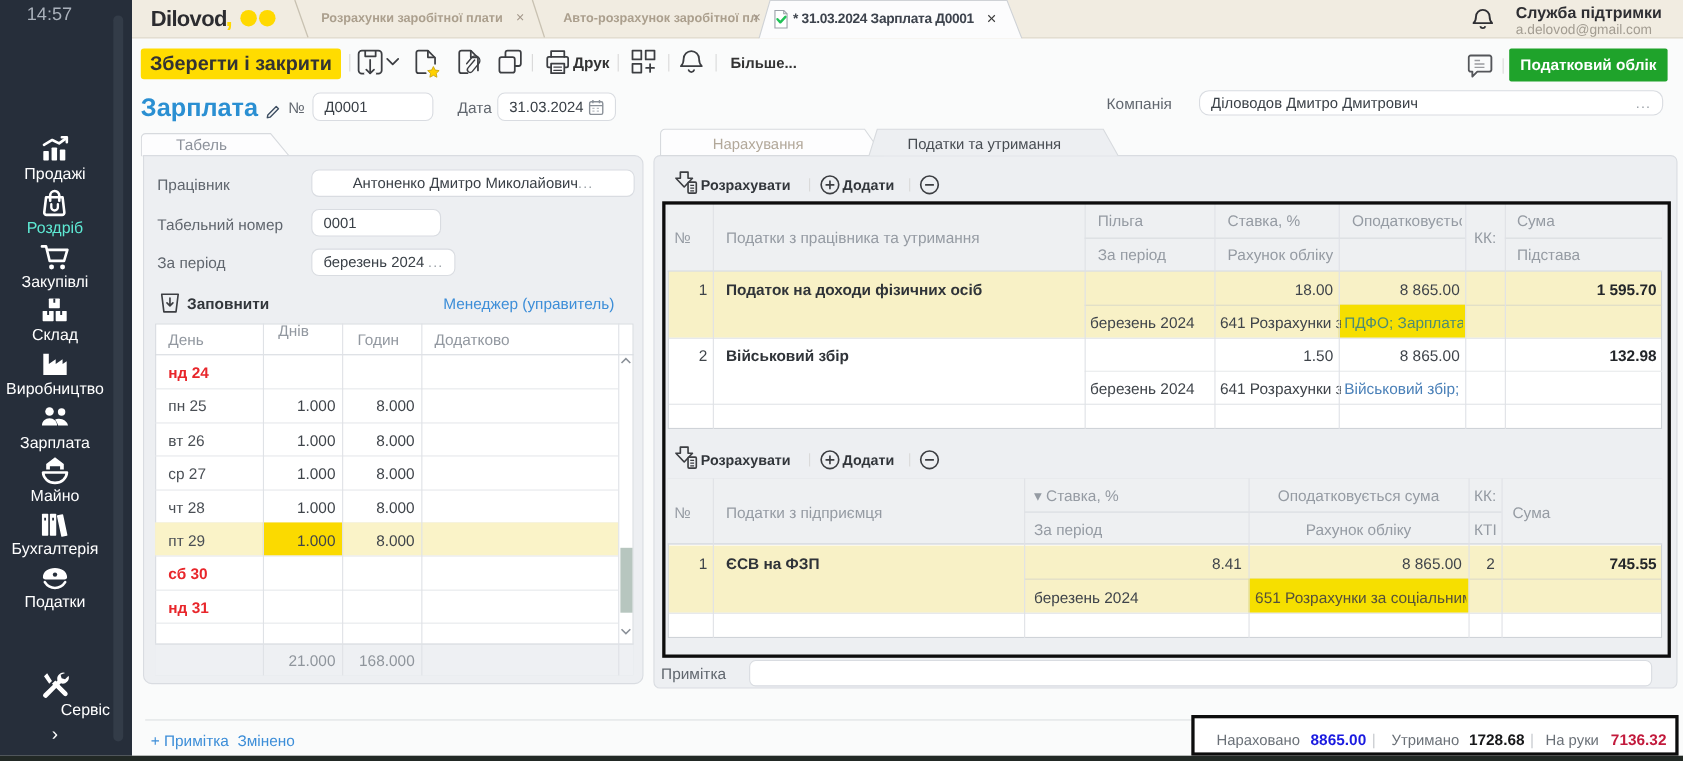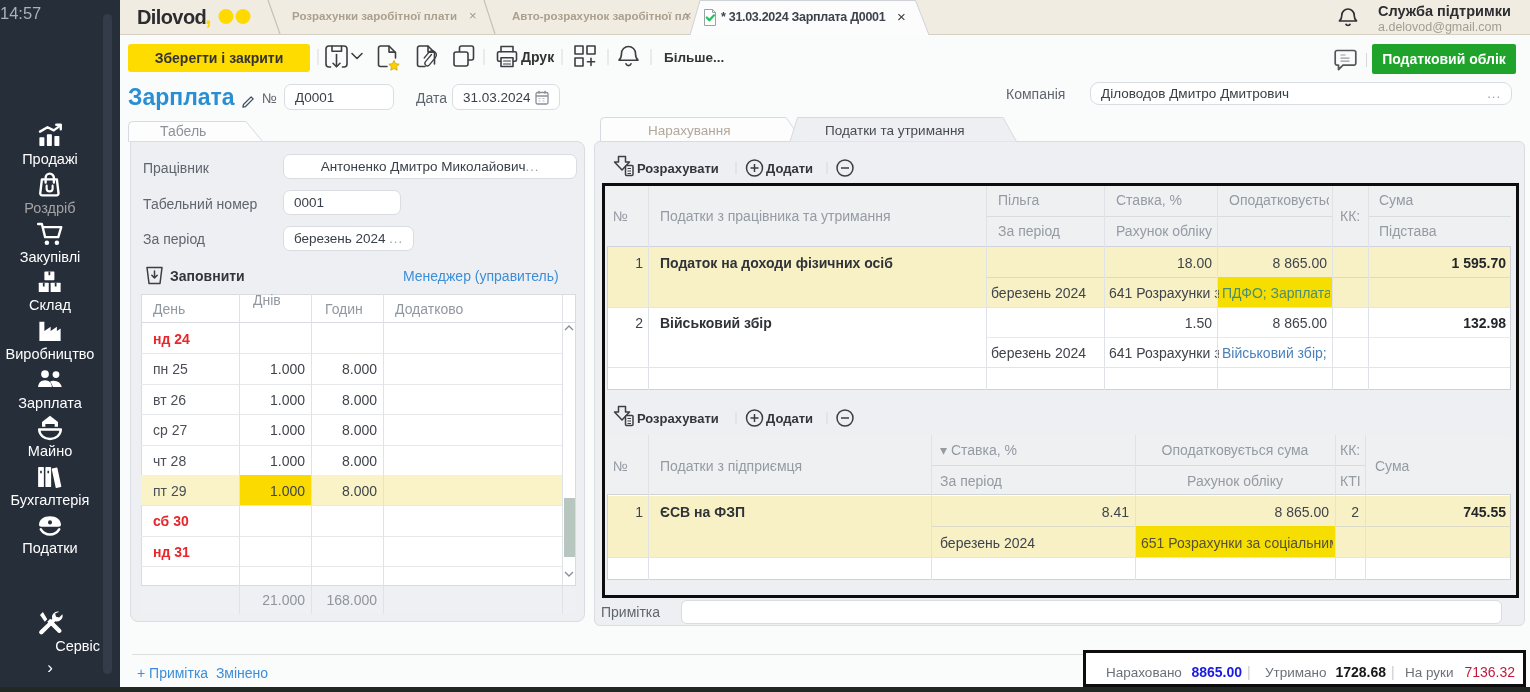--- a/index.html
+++ b/index.html
@@ -8,34 +8,34 @@
 .inp{position:absolute;background:#fff;border:1px solid #d9dce1;border-radius:7px;font-size:13.5px;color:#3a4047;display:flex;align-items:center;padding:0 10px}
 .lbl{position:absolute;font-size:14px;color:#60666e;white-space:nowrap}
 .dots{color:#9aa0a7;letter-spacing:1px;font-size:13px}
 svg{display:block}
 .bold{font-weight:bold}
 </style></head>
 <body>
 
 <div class="abs" id="sidebar" style="left:0;top:0;width:120px;height:687px;background:#262e3a">
 <div class="abs" style="left:103px;top:14px;width:9px;height:660px;background:#333c48;border-radius:5px"></div>
-<div class="abs" style="left:0;top:4px;width:90px;font-size:16.5px;color:#aab1bb">14:57</div>
+<div class="abs" style="left:0;top:4px;width:90px;text-align:center;font-size:16.5px;color:#aab1bb">14:57</div>
 <div class="abs" style="left:0;top:121px;width:100px;text-align:center;color:#fff">
       <svg width="30" height="30" viewBox="0 0 24 24" style="margin:0 auto 0px">
         <g fill="#fff">
           <rect x="3.5" y="13" width="4" height="7" rx=".6"></rect>
           <rect x="9.5" y="10.5" width="4" height="9.5" rx=".6"></rect>
           <rect x="15.5" y="12" width="4" height="8" rx=".6"></rect>
         </g>
         <path d="M4 8.5 10 5l5 2.5 5.5-4" fill="none" stroke="#fff" stroke-width="1.9" stroke-linecap="round" stroke-linejoin="round"></path>
         <path d="M17 3h3.6v3.6" fill="none" stroke="#fff" stroke-width="1.9" stroke-linecap="round" stroke-linejoin="round"></path>
       </svg>
       <div style="font-size:14.5px">Продажі</div>
     </div>
-<div class="abs" style="left:0;top:170px;width:100px;text-align:center;color:#a3a3a3">
+<div class="abs" style="left:0;top:170px;width:100px;text-align:center;color:#5eead4">
       <svg width="30" height="30" viewBox="0 0 24 24" style="margin:0 auto 0px">
         <path d="M5.5 7.5h12l1.3 11a1.6 1.6 0 0 1-1.6 1.8H5.8a1.6 1.6 0 0 1-1.6-1.8z" fill="none" stroke="#fff" stroke-width="1.9" stroke-linejoin="round"></path>
         <path d="M8.5 10V6.2a3.3 3.3 0 0 1 6.6 0V10" fill="none" stroke="#fff" stroke-width="1.9" stroke-linecap="round"></path>
         <path d="M9.3 12.5v2.2a2.4 2.4 0 0 0 4.8 0v-2.2" fill="none" stroke="#fff" stroke-width="1.7" stroke-linecap="round"></path>
       </svg>
       <div style="font-size:14.5px">Роздріб</div>
     </div>
 <div class="abs" style="left:0;top:219px;width:100px;text-align:center;color:#fff">
       <svg width="30" height="30" viewBox="0 0 24 24" style="margin:0 auto 0px">
         <g fill="none" stroke="#fff" stroke-width="1.9" stroke-linecap="round" stroke-linejoin="round">
@@ -134,21 +134,21 @@
 <text x="601" y="21" font-size="12.5" font-weight="bold" fill="#3d434d" letter-spacing="-0.3">* 31.03.2024 Зарплата Д0001</text>
 <text x="777" y="21.5" font-size="15" fill="#3a3a3a">×</text>
 <g transform="translate(1219,7)" fill="none" stroke="#2f2f33" stroke-width="1.7">
       <path d="M9,2 a6.2,6.2 0 0 1 6.2,6.2 c0,3.4 1.3,4.9 2.3,5.8 h-17 c1,-0.9 2.3,-2.4 2.3,-5.8 A6.2,6.2 0 0 1 9,2 z" stroke-linejoin="round"></path>
       <path d="M6.7,16.8 a2.4,2.4 0 0 0 4.6,0"></path>
     </g>
 <text x="1258" y="16" font-size="14.5" font-weight="bold" fill="#2e2e32">Служба підтримки</text>
 <text x="1258" y="31" font-size="12.5" fill="#a39d92">a.delovod@gmail.com</text>
 </svg>
 
-<div class="abs" style="left:128px;top:44px;width:182px;height:28px;background:#ffdc00;border-radius:3px;display:flex;align-items:center;justify-content:center;font-size:14px;font-weight:bold;color:#333">Зберегти і закрити</div>
+<div class="abs" style="left:128px;top:44px;width:182px;height:28px;background:#ffdc00;border-radius:3px;display:flex;align-items:center;justify-content:center;font-size:18px;font-weight:bold;color:#333">Зберегти і закрити</div>
 <svg class="abs" style="left:310px;top:35px" width="600" height="45" viewBox="0 0 600 45">
 <g stroke="#d9d9d9" stroke-width="1">
       <line x1="8" y1="14" x2="8" y2="30"></line>
       <line x1="174" y1="14" x2="174" y2="30"></line>
       <line x1="252" y1="14" x2="252" y2="30"></line>
       <line x1="298" y1="14" x2="298" y2="30"></line>
       <line x1="341" y1="14" x2="341" y2="30"></line>
     </g>
 <g fill="none" stroke="#3c3e42" stroke-width="1.6" stroke-linecap="round" stroke-linejoin="round">
 <g transform="translate(15,10)">
@@ -399,13 +399,13 @@
 <div class="abs" style="left:132px;top:654px;width:1394px;height:1px;background:#dcdfe2"></div>
 <div class="abs" style="left:137px;top:665px;font-size:14px;color:#3d8ed8">+ Примітка&nbsp;&nbsp;Змінено</div>
 <div class="abs" style="left:1083px;top:650px;width:443px;height:37px;border:3px solid #0d0d0d;background:#fff;z-index:40"></div>
 <div class="abs" style="left:1106px;top:665px;font-size:13.5px;color:#6b7178;font-weight:normal;z-index:60">Нараховано</div>
 <div class="abs" style="left:1180px;top:664px;width:62px;text-align:right;font-size:14px;color:#1a1ae0;font-weight:bold;z-index:60">8865.00</div>
 <div class="abs" style="left:1247px;top:664px;font-size:14px;color:#c9ccd0;font-weight:normal;z-index:60">|</div>
 <div class="abs" style="left:1265px;top:665px;font-size:13.5px;color:#6b7178;font-weight:normal;z-index:60">Утримано</div>
 <div class="abs" style="left:1324px;top:664px;width:62px;text-align:right;font-size:14px;color:#17181a;font-weight:bold;z-index:60">1728.68</div>
 <div class="abs" style="left:1391px;top:664px;font-size:14px;color:#c9ccd0;font-weight:normal;z-index:60">|</div>
 <div class="abs" style="left:1405px;top:665px;font-size:13.5px;color:#6b7178;font-weight:normal;z-index:60">На руки</div>
-<div class="abs" style="left:1453px;top:664px;width:62px;text-align:right;font-size:14px;color:#c21a3c;font-weight:normal;z-index:60">7136.32</div>
+<div class="abs" style="left:1453px;top:664px;width:62px;text-align:right;font-size:14px;color:#c21a3c;font-weight:bold;z-index:60">7136.32</div>
 
 </body></html>

